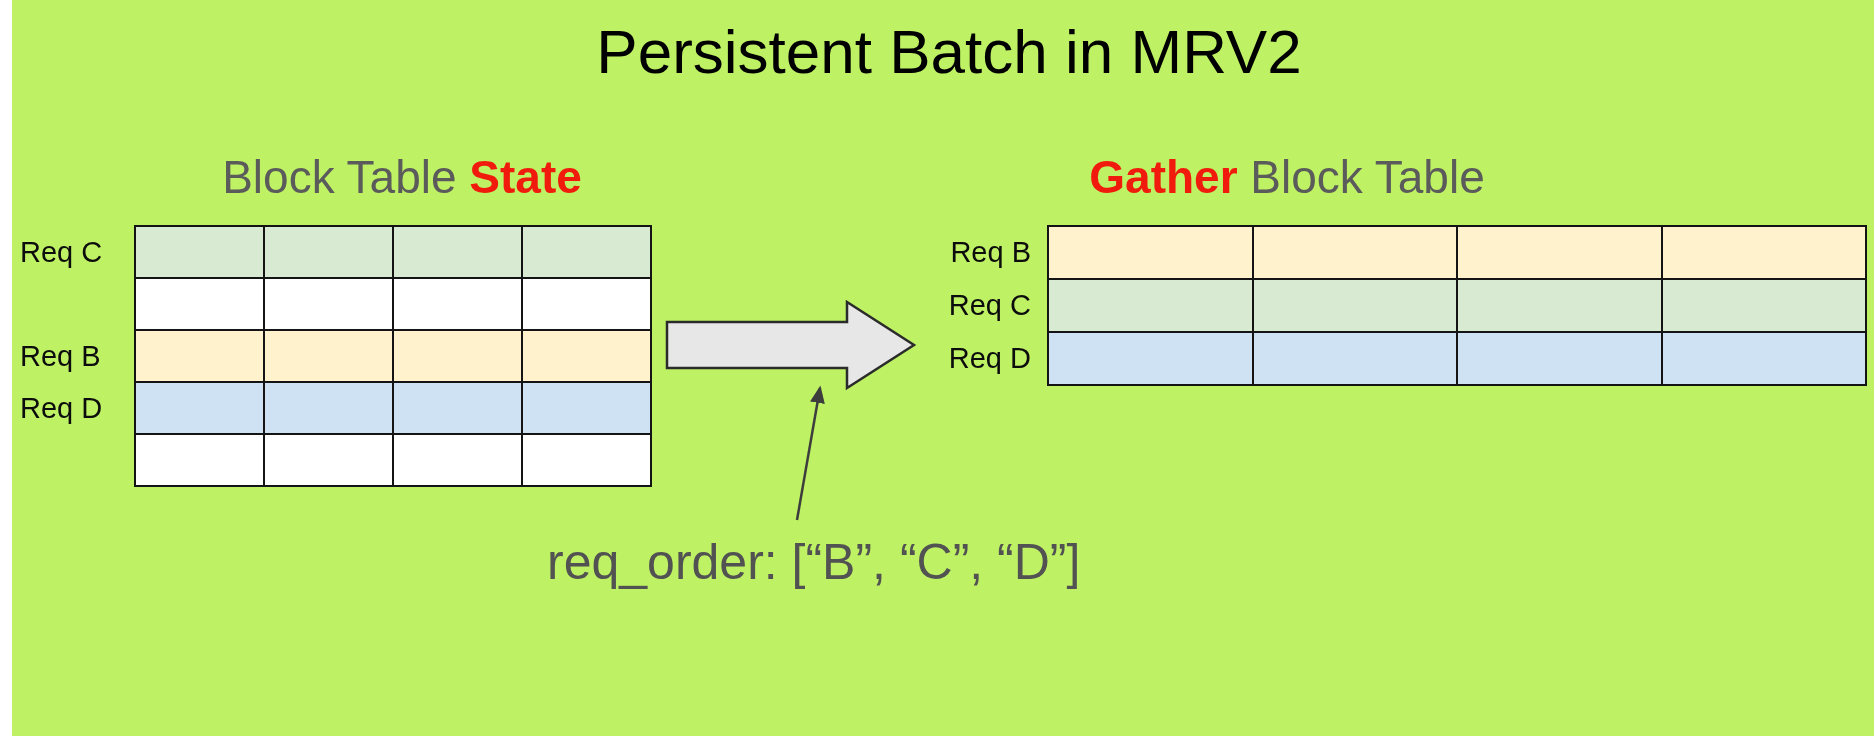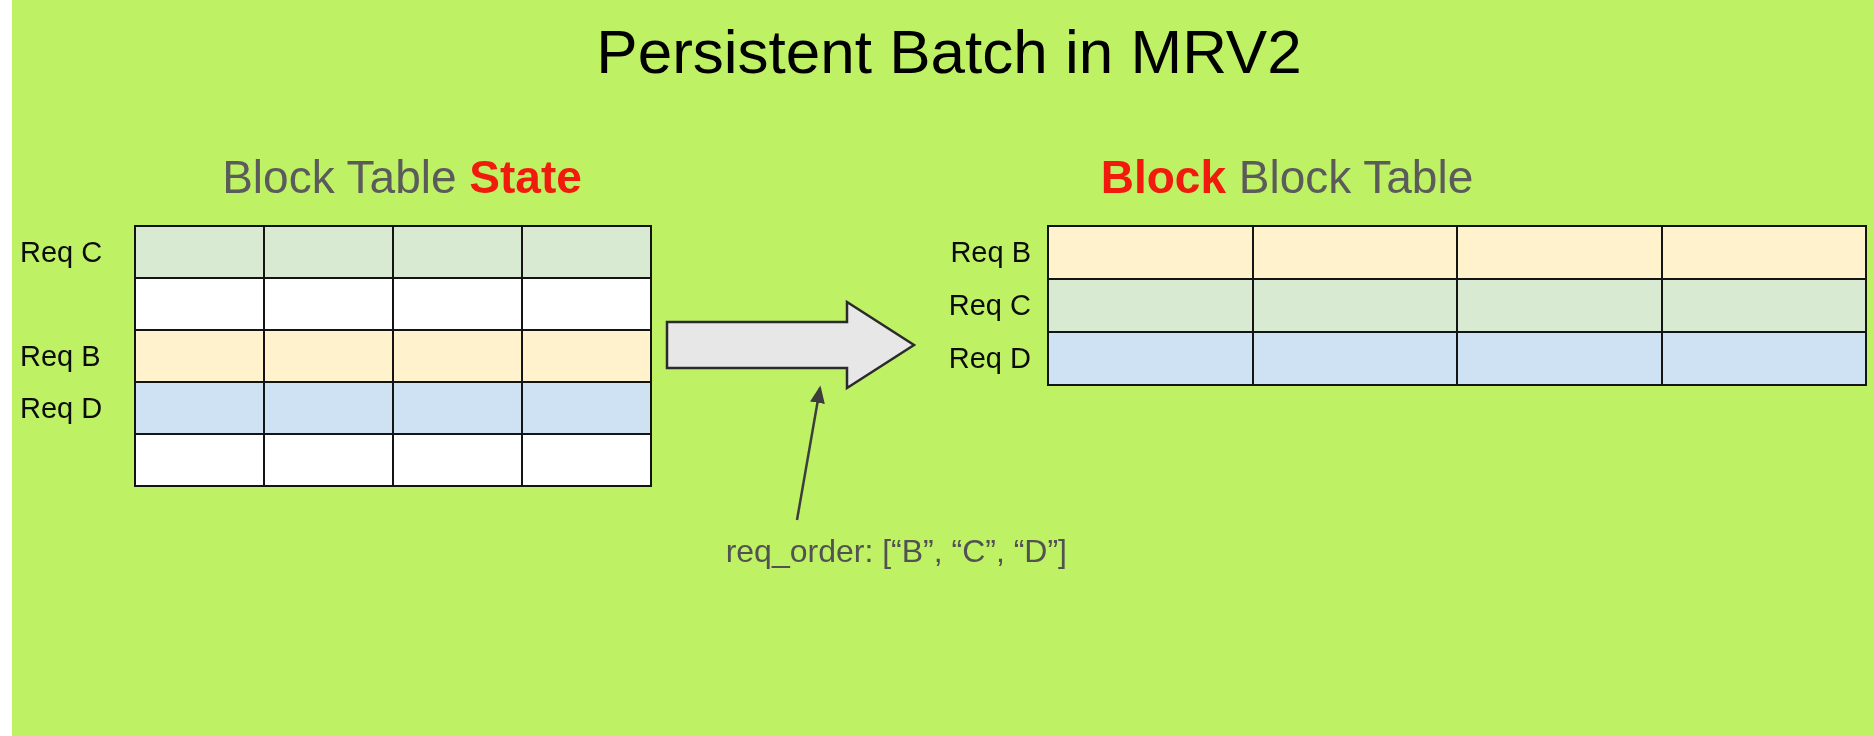--- a/index.html
+++ b/index.html
@@ -28,32 +28,32 @@
   #right-table .rlabel{width:100px;justify-content:flex-end;padding-right:16px;}
   .cell{flex:1;border:2px solid #141414;box-sizing:border-box;background:#fff;}
   .cell + .cell{margin-left:-2px;}
 
   #gather-arrow{position:absolute;left:650px;top:295px;width:260px;height:100px;}
   #gather-label{position:absolute;left:652px;top:324px;width:190px;text-align:center;
                 font-size:34px;color:#000;}
 
   #annotation-arrow{position:absolute;left:758px;top:378px;width:80px;height:150px;}
   #req-order{position:absolute;left:535px;top:533px;width:520px;text-align:right;
-             font-size:32px;color:#525252;white-space:nowrap;}
+             font-size:50px;color:#525252;white-space:nowrap;}
 </style>
 </head>
 <body>
 
 <div class="stage">
 
   <h1 class="title">Persistent Batch in MRV2</h1>
 
   <div class="heading" id="left-heading"><span class="gray" style="color: rgb(91, 91, 91);">Block Table </span><span class="red" style="color: rgb(240, 27, 12); margin-top: 15px;">State</span></div>
 
-  <div class="heading" id="right-heading"><span class="red" style="color: rgb(240, 27, 12);">Block</span><span class="gray" style="color: rgb(91, 91, 91);"> Block Table</span></div>
+  <div class="heading" id="right-heading"><span class="red" style="color: rgb(240, 27, 12);">Gather</span><span class="gray" style="color: rgb(91, 91, 91);"> Block Table</span></div>
 
   <div class="table" id="left-table">
       <div class="trow">
         <div class="rlabel">Req C</div>
         <div class="cell" style="background: rgb(217, 234, 211);"></div>
         <div class="cell" style="background: rgb(217, 234, 211);"></div>
         <div class="cell" style="background: rgb(217, 234, 211);"></div>
         <div class="cell" style="background: rgb(217, 234, 211);"></div>
       </div>
       <div class="trow">

